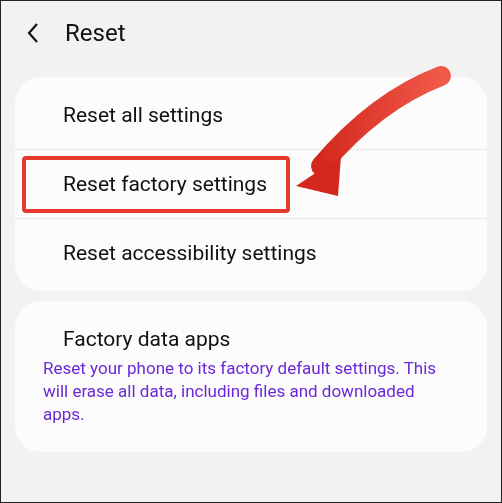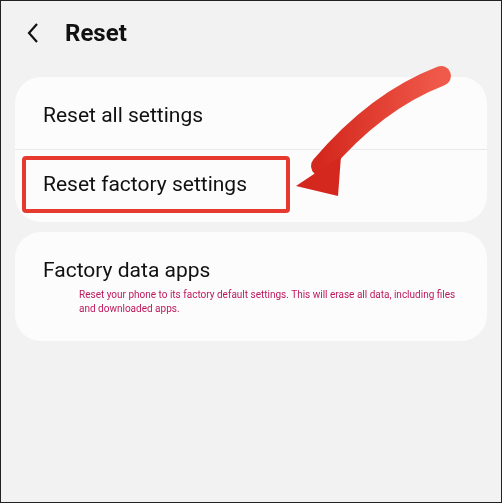--- a/index.html
+++ b/index.html
@@ -31,47 +31,47 @@
     }
     .back-icon svg {
       width: 16px;
       height: 24px;
       stroke: #111;
       stroke-width: 2.2;
       fill: none;
     }
     .header-title {
       font-size: 24px;
-      font-weight: 700;
+      font-weight: 400;
       color: #111;
     }
     .card {
       background: #fcfcfc;
       border-radius: 26px;
       margin: 10px 14px;
       padding: 4px 0;
     }
     .list-item {
       padding: 22px 28px;
       border-bottom: 1px solid #e9e9e9;
     }
     .list-item:last-child {
       border-bottom: none;
     }
     .list-item-title {
       font-size: 21px;
       color: #111;
       font-weight: 400;
+      margin-left: 20px;
     }
     .list-item-sub {
-      font-size: 10px;
-      color: #be185d;
+      font-size: 17px;
+      color: #6d28d9;
       margin-top: 6px;
       line-height: 1.35;
-      margin-left: 36px;
     }
     .highlight-box {
       position: absolute;
       border: 4px solid #e63a2e;
       border-radius: 4px;
       left: 21px;
       top: 155px;
       width: 268px;
       height: 57px;
       pointer-events: none;
@@ -97,20 +97,23 @@
   <div class="header-title">Reset</div>
 </div>
 
 <div class="card">
   <div class="list-item">
     <div class="list-item-title">Reset all settings</div>
   </div>
   <div class="list-item">
     <div class="list-item-title">Reset factory settings</div>
   </div>
+  <div class="list-item">
+    <div class="list-item-title">Reset accessibility settings</div>
+  </div>
 </div>
 
 <div class="card">
   <div class="list-item">
     <div class="list-item-title">Factory data apps</div>
     <div class="list-item-sub">Reset your phone to its factory default settings. This will erase all data, including files and downloaded apps.</div>
   </div>
 </div>
 
 <div class="highlight-box"></div>

